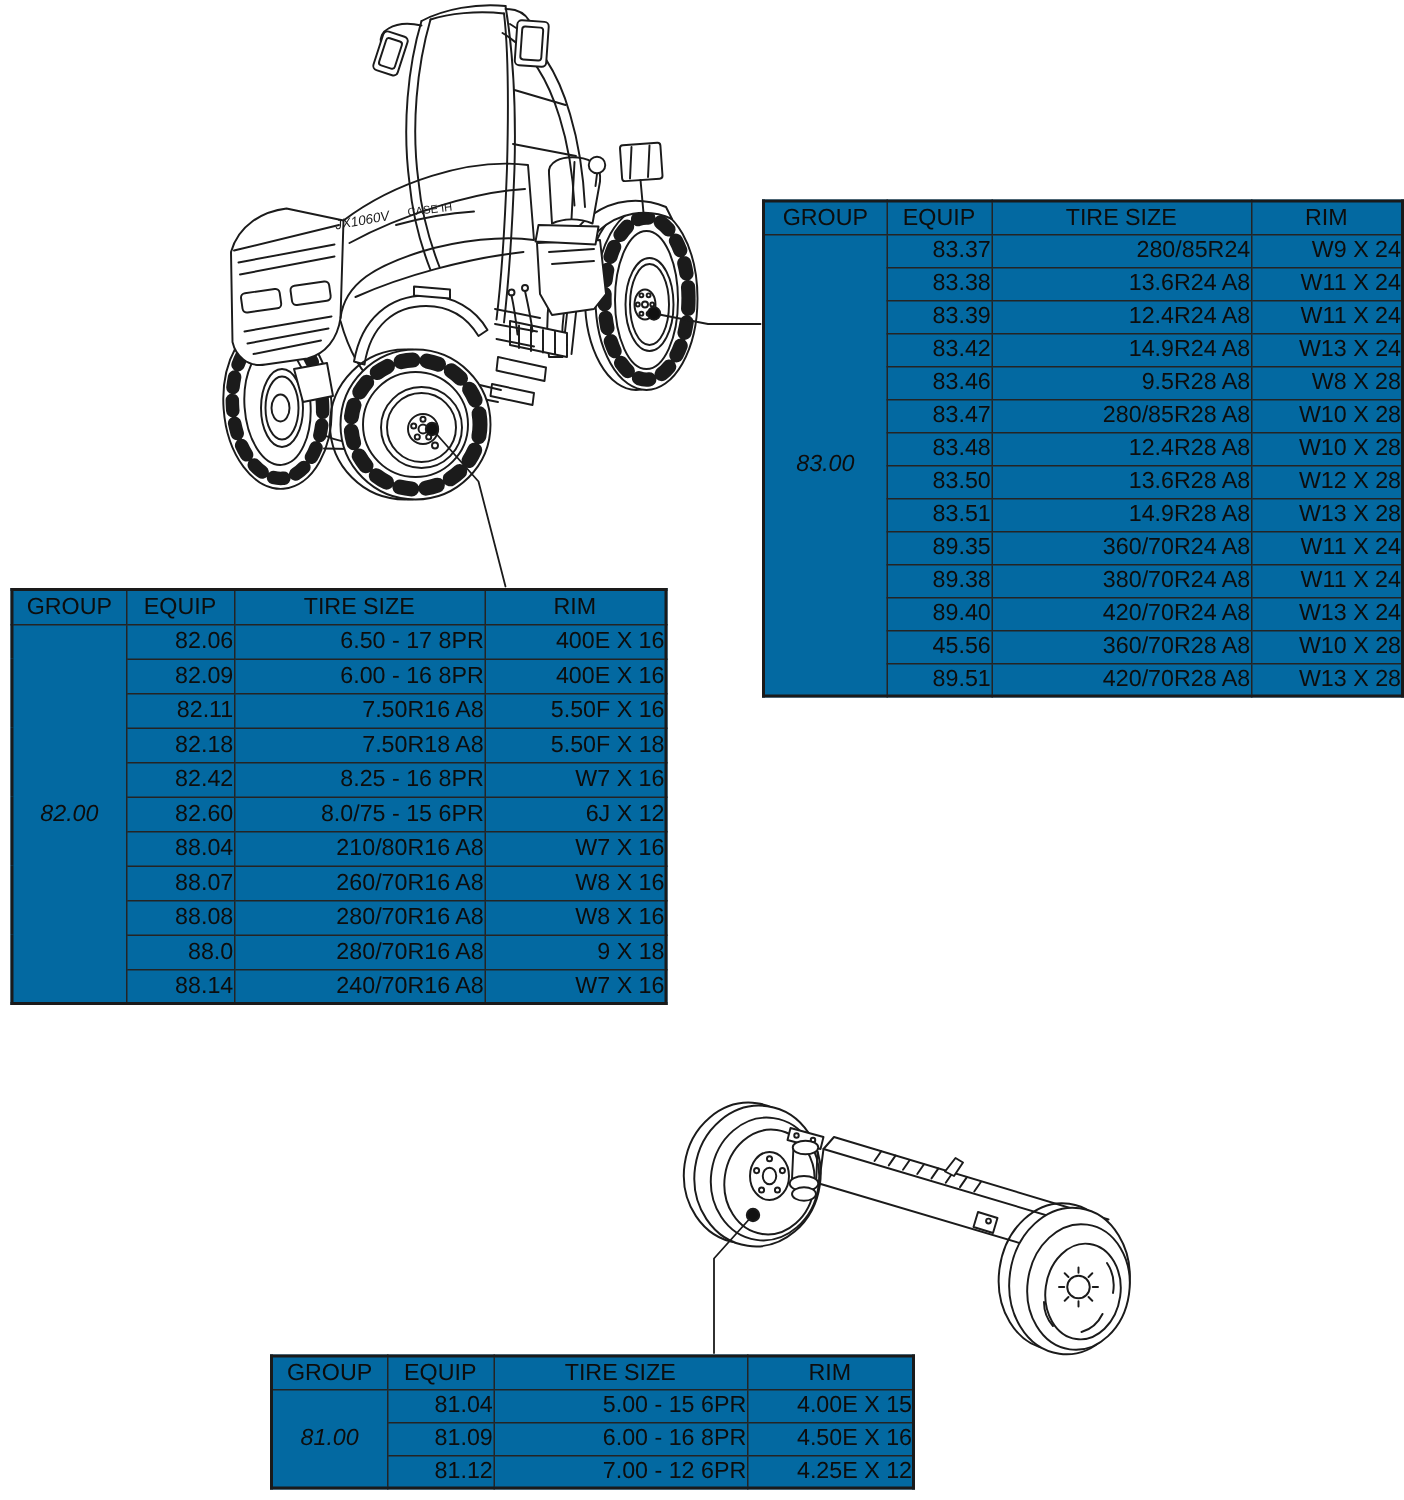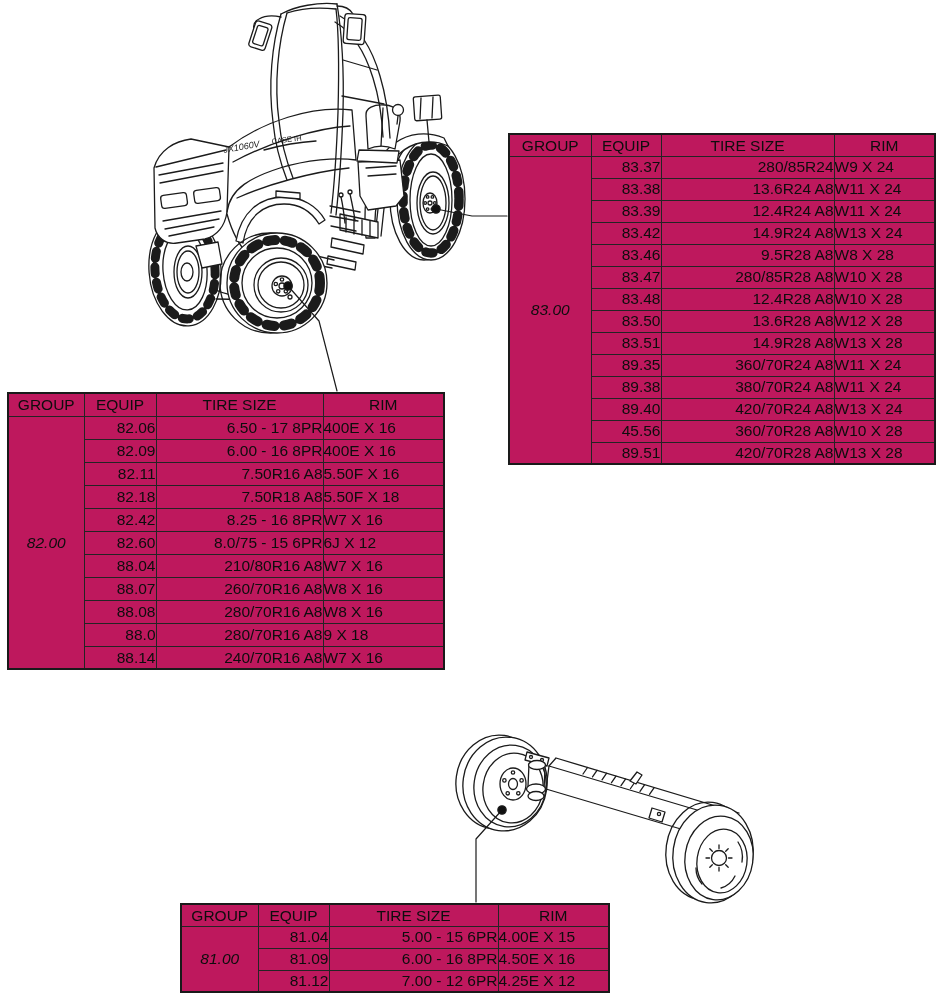--- a/index.html
+++ b/index.html
@@ -1,28 +1,28 @@
 <!DOCTYPE html>
 <html><head>
 <meta charset="utf-8">
 <style>
   html,body{margin:0;padding:0;}
   body{width:936px;height:1000px;background:#ffffff;position:relative;
        font-family:"Liberation Sans",sans-serif;}
   .page{position:absolute;left:0;top:0;width:936px;height:1000px;background:#fff;overflow:hidden;}
   svg.art{position:absolute;left:0;top:0;width:936px;height:1000px;}
-  .parts-table{position:absolute;border-collapse:collapse;table-layout:fixed;background:#be185d;
+  .parts-table{position:absolute;border-collapse:collapse;table-layout:fixed;background:#0369a1;
                border:2px solid #1a1a1a;}
   .parts-table th,.parts-table td{border:1.5px solid #242424;font-size:15.5px;color:#0d0d0d;
                font-weight:400;padding:0;white-space:nowrap;overflow:hidden;line-height:1;}
   .parts-table th{text-align:center;}
   .c-group{text-align:center;font-style:italic;}
   .c-equip{text-align:right;}
   .c-tire{text-align:right;padding-left:13px;}
-  .c-rim{text-align:left;padding-left:9px;}
+  .c-rim{text-align:right;padding-left:9px;}
   .rh22 tr{height:22px;}
   .rh23 tr{height:23px;}
 </style>
 </head>
 <body>
 
 <div class="page">
 
   <svg class="art" viewBox="0 0 936 1000" fill="none" stroke="#1b1b1b" stroke-width="1.3" stroke-linecap="round" stroke-linejoin="round">
 

